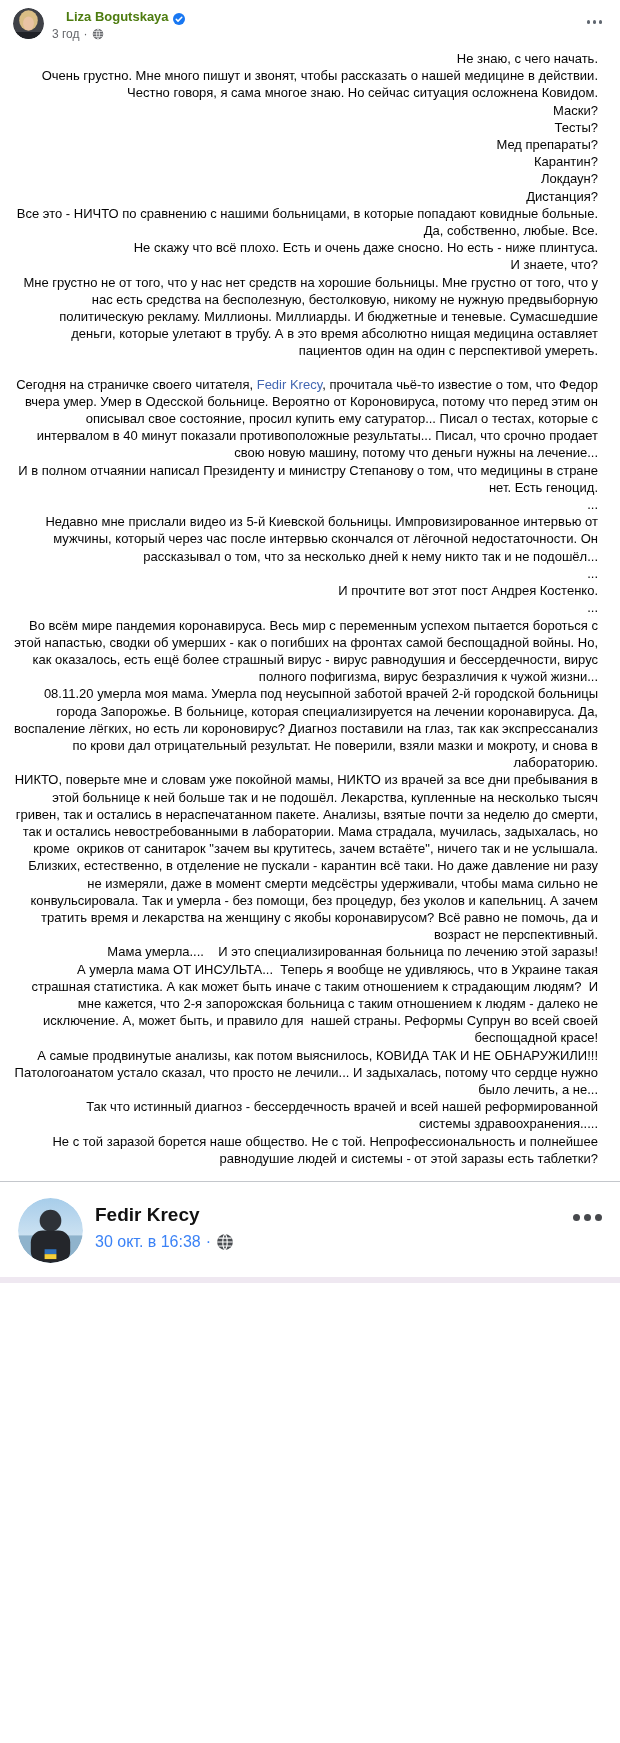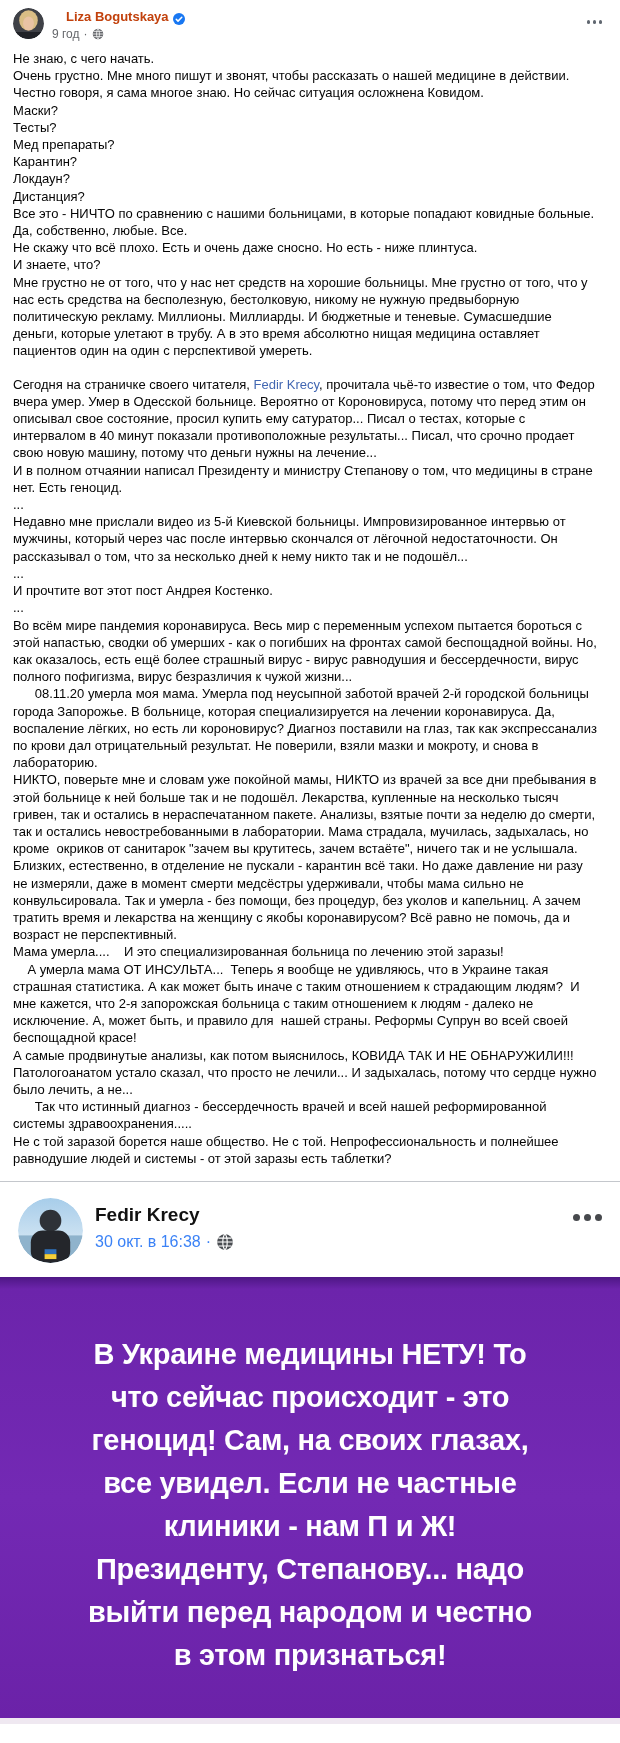--- a/index.html
+++ b/index.html
@@ -5,30 +5,30 @@
   html,body{margin:0;padding:0;background:#ffffff;}
   body{font-family:"Liberation Sans","DejaVu Sans",sans-serif;color:#050505;}
   .page{width:620px;background:#fff;margin:0;position:relative;overflow:hidden;}
 
   
   .post-header{display:flex;align-items:flex-start;padding:8px 16px 0 13px;}
   .avatar-sm{width:31px;height:31px;border-radius:50%;overflow:hidden;flex:0 0 auto;cursor:pointer;}
   .avatar-sm svg{display:block;width:100%;height:100%;}
   .hdr-info{margin-left:8px;padding-top:1px;}
   .name-row{display:flex;align-items:center;gap:4px;}
-  .author-name{font-size:13px;font-weight:700;color:#c2410c;line-height:16px;cursor:pointer;padding-left:14px;}
+  .author-name{font-size:13px;font-weight:700;color:#4d7c0f;line-height:16px;cursor:pointer;padding-left:14px;}
   .badge{width:12px;height:12px;display:inline-block;}
   .meta-row{display:flex;align-items:center;gap:4px;margin-top:2px;font-size:12px;color:#65676b;line-height:14px;}
   .globe{width:12px;height:12px;display:inline-block;}
   .more-btn{margin-left:auto;margin-top:10px;display:flex;gap:2.5px;align-items:center;cursor:pointer;padding:2px;}
   .more-btn .dot{width:3.5px;height:3.5px;border-radius:50%;background:#606770;}
 
   
   .post-text{padding:9px 22px 12px 13px;font-size:13px;line-height:17.2px;color:#050505;}
-  .ptext{white-space:pre-wrap;}
+  .ptext{white-space:pre-wrap;text-align:right;}
   .para-gap{margin-bottom:16px;}
   .inline-link{color:#4267b2;text-decoration:none;cursor:pointer;}
 
   
   .shared-card{border-top:1px solid #c4c7cc;margin-top:2px;}
   .shared-header{display:flex;align-items:flex-start;padding:16px 16px 14px 18px;}
   .avatar-lg{width:65px;height:65px;border-radius:50%;overflow:hidden;flex:0 0 auto;cursor:pointer;}
   .avatar-lg svg{display:block;width:100%;height:100%;}
   .shared-info{margin-left:12px;padding-top:6px;}
   .shared-name{font-size:19px;font-weight:700;color:#111;line-height:22px;cursor:pointer;}
@@ -69,21 +69,21 @@
       <div class="name-row">
         <span class="author-name">Liza Bogutskaya</span>
         <span class="badge">
           <svg viewBox="0 0 16 16">
               <circle cx="8" cy="8" r="8" fill="#1877F2"></circle>
               <path d="M4.3 8.4l2.4 2.4 5-5.1" stroke="#fff" stroke-width="2" fill="none" stroke-linecap="round" stroke-linejoin="round"></path>
             </svg>
         </span>
       </div>
       <div class="meta-row">
-        <span>9 год</span>
+        <span>3 год</span>
         <span>·</span>
         <span class="globe">
           <svg viewBox="0 0 16 16">
               <circle cx="8" cy="8" r="7" fill="#65676b"></circle>
               <path d="M1 8h14M8 1c2.6 2.2 2.6 11.8 0 14M8 1c-2.6 2.2-2.6 11.8 0 14M2.2 4.5h11.6M2.2 11.5h11.6" stroke="#fff" stroke-width="1" fill="none"></path>
             </svg>
         </span>
       </div>
     </div>
     <div class="more-btn">
@@ -160,26 +160,16 @@
           </span>
         </div>
       </div>
       <div class="shared-more">
         <span class="dot"></span>
           <span class="dot"></span>
           <span class="dot"></span>
       </div>
     </div>
 
-    <div class="status-image">
-      <div class="status-quote">В Украине медицины НЕТУ! То
-что сейчас происходит - это
-геноцид! Сам, на своих глазах,
-все увидел. Если не частные
-клиники - нам П и Ж!
-Президенту, Степанову... надо
-выйти перед народом и честно
-в этом признаться!</div>
-    </div>
     <div class="bottom-strip"></div>
   </div>
 
 </div>
 
 </body></html>

